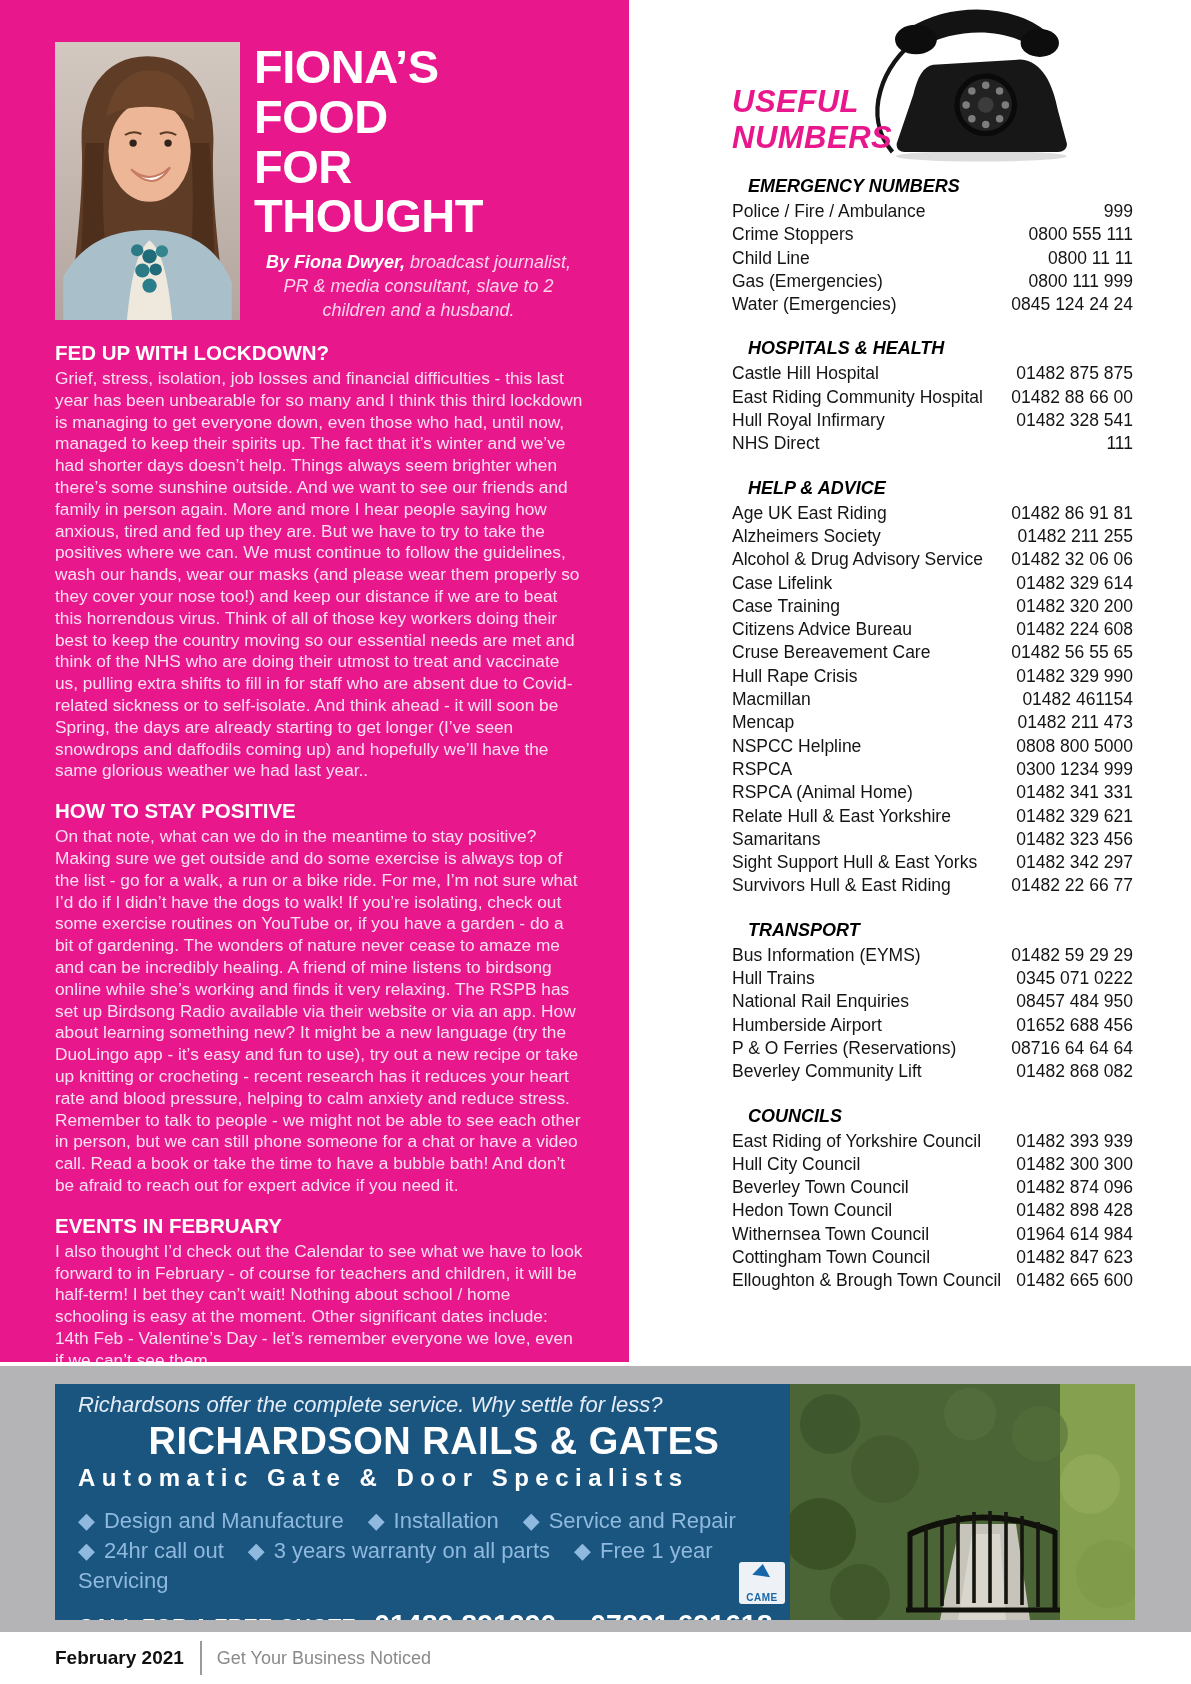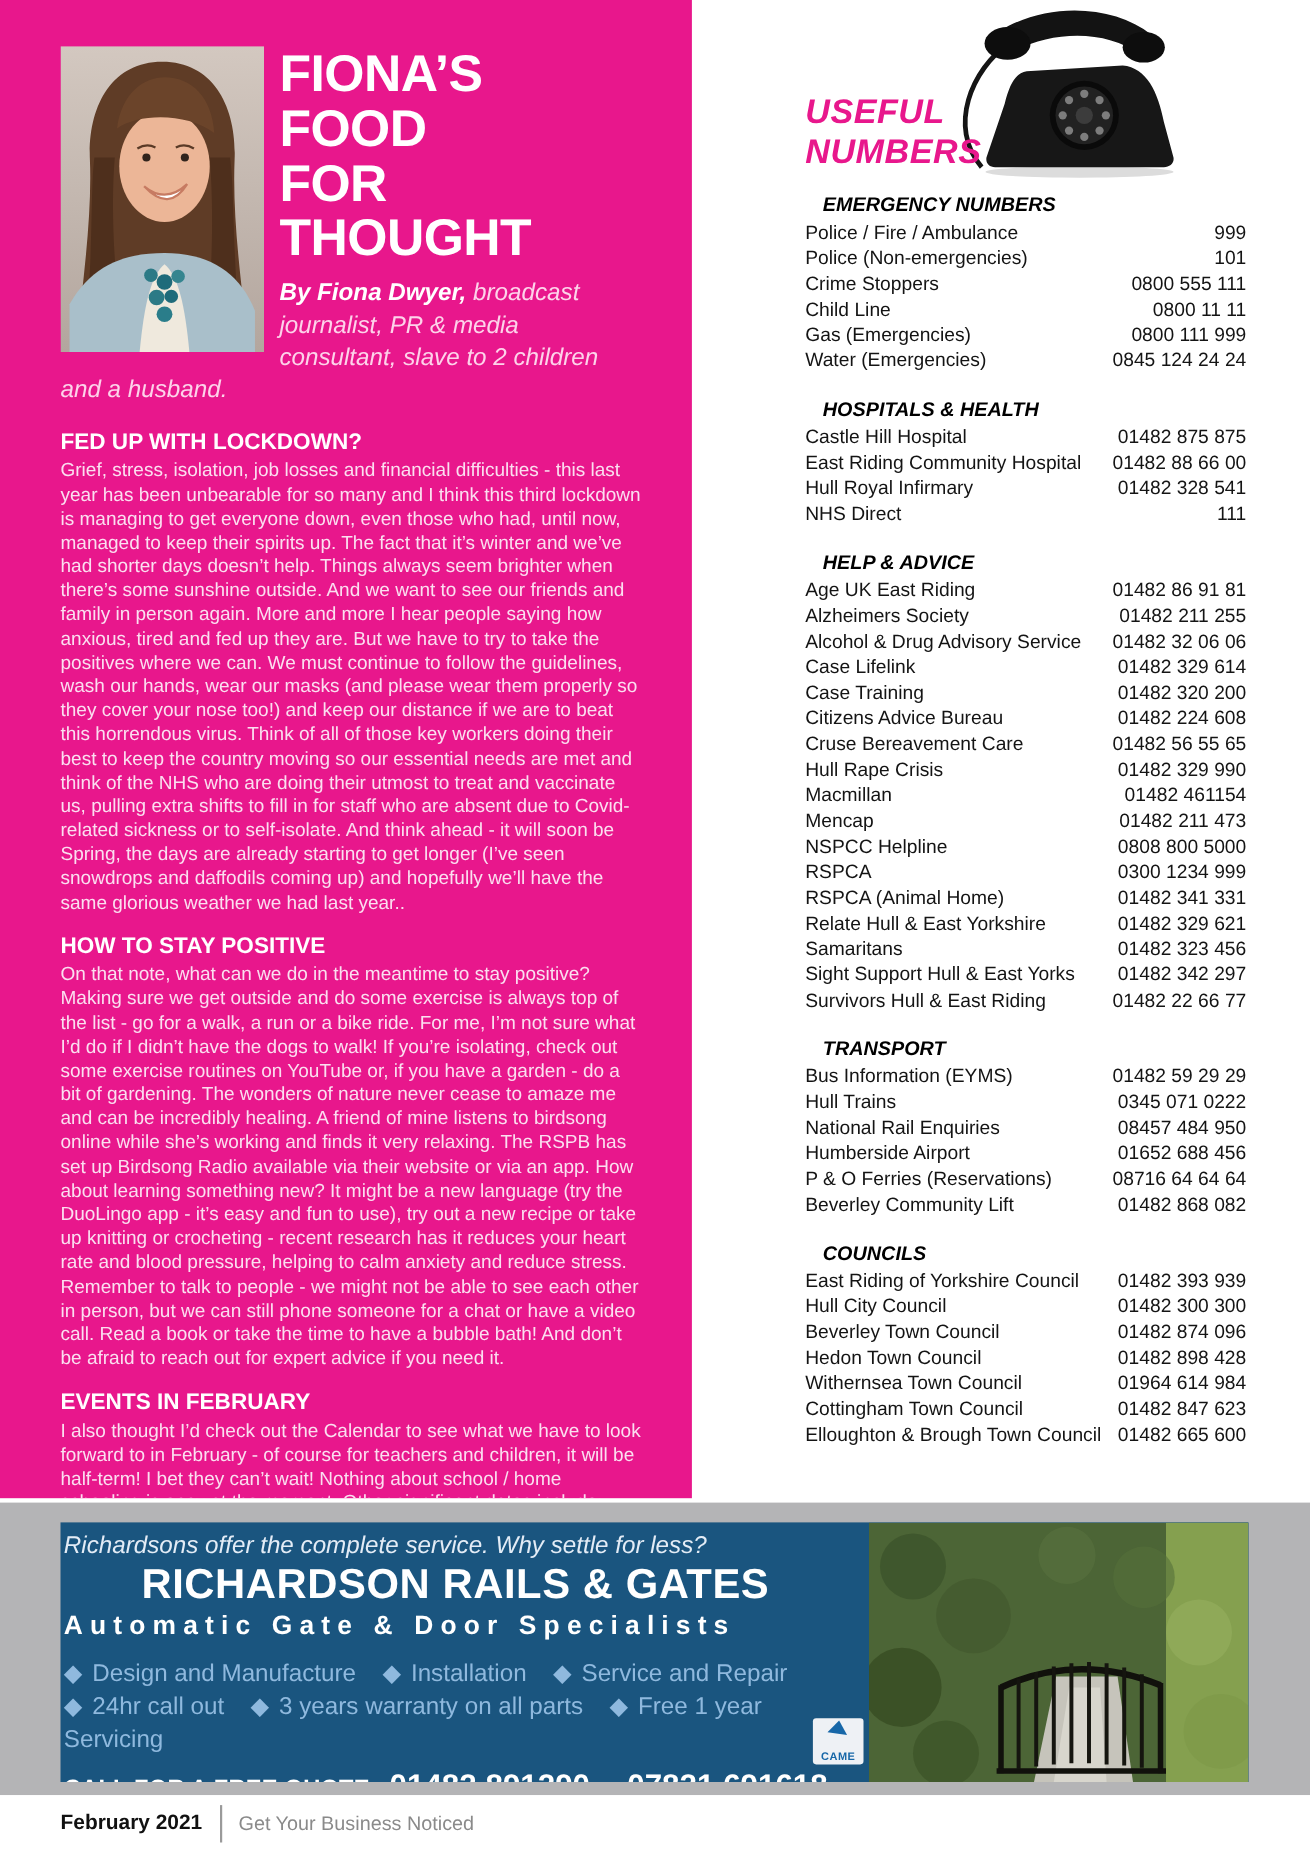--- a/index.html
+++ b/index.html
@@ -4,42 +4,42 @@
 <style>
   html,body{margin:0;padding:0;background:#ffffff;}
   .page{position:relative;width:1191px;height:1684px;background:#ffffff;overflow:hidden;
         font-family:"Liberation Sans", sans-serif;}
 
   
   .pink-panel{position:absolute;left:0;top:0;width:629px;height:1362px;background:#e8178c;
               box-sizing:border-box;padding:42px 46px 0 55px;overflow:hidden;}
   .fiona-photo{float:left;width:185px;height:278px;margin:0 14px 12px 0;display:block;}
   .art-title{color:#ffffff;font-weight:bold;font-size:47px;line-height:1.06;letter-spacing:-0.5px;}
-  .byline{margin-top:10px;font-style:italic;font-size:22px;line-height:1.33;color:#fdd3ea;}
+  .byline{margin-top:10px;font-style:italic;font-size:18px;line-height:1.33;color:#fdd3ea;text-align:center;}
   .byline b{color:#ffffff;font-weight:bold;}
   .sec-head{color:#ffffff;font-weight:bold;font-size:20.5px;margin:17px 0 3px 0;}
   .sec-body{color:#fbdff0;font-size:17.3px;line-height:21.8px;}
   .pre{white-space:pre-line;}
   .signoff{margin-top:30px;padding-left:4px;color:#fbdff0;font-size:17.3px;}
 
   
   .right-col{position:absolute;left:732px;top:0;width:401px;}
   .un-title{margin-top:84px;color:#e8178c;font-style:italic;font-weight:bold;font-size:31px;
             line-height:36px;letter-spacing:0.5px;}
   .group-heading{font-weight:bold;font-style:italic;font-size:18px;color:#000000;margin:22px 0 3px 16px;}
   .group-heading.first{margin-top:20px;}
   .num-row{display:flex;justify-content:space-between;font-size:17.5px;line-height:23.3px;color:#141414;}
   .num-label{white-space:nowrap;}
   .num-value{white-space:nowrap;text-align:right;}
   .phone-illustration{position:absolute;left:868px;top:6px;width:218px;height:162px;}
 
   
   .gray-band{position:absolute;left:0;top:1366px;width:1191px;height:266px;background:#b4b4b6;}
   .ad-box{position:absolute;left:55px;top:18px;width:1080px;height:236px;background:#1a557f;overflow:hidden;}
-  .ad-text{position:absolute;left:3px;top:0;width:712px;}
+  .ad-text{position:absolute;left:23px;top:0;width:712px;}
   .ad-tagline{margin-top:8px;font-style:italic;font-size:22px;color:#e3ecf6;}
   .ad-company{margin-top:2px;font-size:38px;font-weight:bold;color:#ffffff;letter-spacing:0.5px;text-align:center;}
   .ad-subtitle{margin-top:1px;font-size:24px;font-weight:bold;color:#ffffff;letter-spacing:6.5px;}
   .ad-bullet-line{color:#8fb9de;font-size:22px;line-height:30px;}
   .ad-bullets{margin-top:14px;}
   .diamond{margin-right:9px;}
   .bullet-text{margin-right:24px;}
   .ad-cta-row{display:flex;align-items:baseline;margin-top:12px;color:#ffffff;}
   .cta-label{font-weight:bold;font-size:21.5px;letter-spacing:0.2px;}
   .cta-num{font-weight:bold;font-size:28.5px;margin-left:18px;white-space:nowrap;}
@@ -140,24 +140,20 @@
       <div>USEFUL</div>
       <div>NUMBERS</div>
     </div>
     <div>
         <div class="group-heading first">EMERGENCY NUMBERS</div>
         <div class="num-row">
           <span class="num-label">Police / Fire / Ambulance</span>
           <span class="num-value">999</span>
         </div>
         <div class="num-row">
-          <span class="num-label">Police (Non-emergencies)</span>
-          <span class="num-value">101</span>
-        </div>
-        <div class="num-row">
           <span class="num-label">Crime Stoppers</span>
           <span class="num-value">0800 555 111</span>
         </div>
         <div class="num-row">
           <span class="num-label">Child Line</span>
           <span class="num-value">0800 11 11</span>
         </div>
         <div class="num-row">
           <span class="num-label">Gas (Emergencies)</span>
           <span class="num-value">0800 111 999</span>

